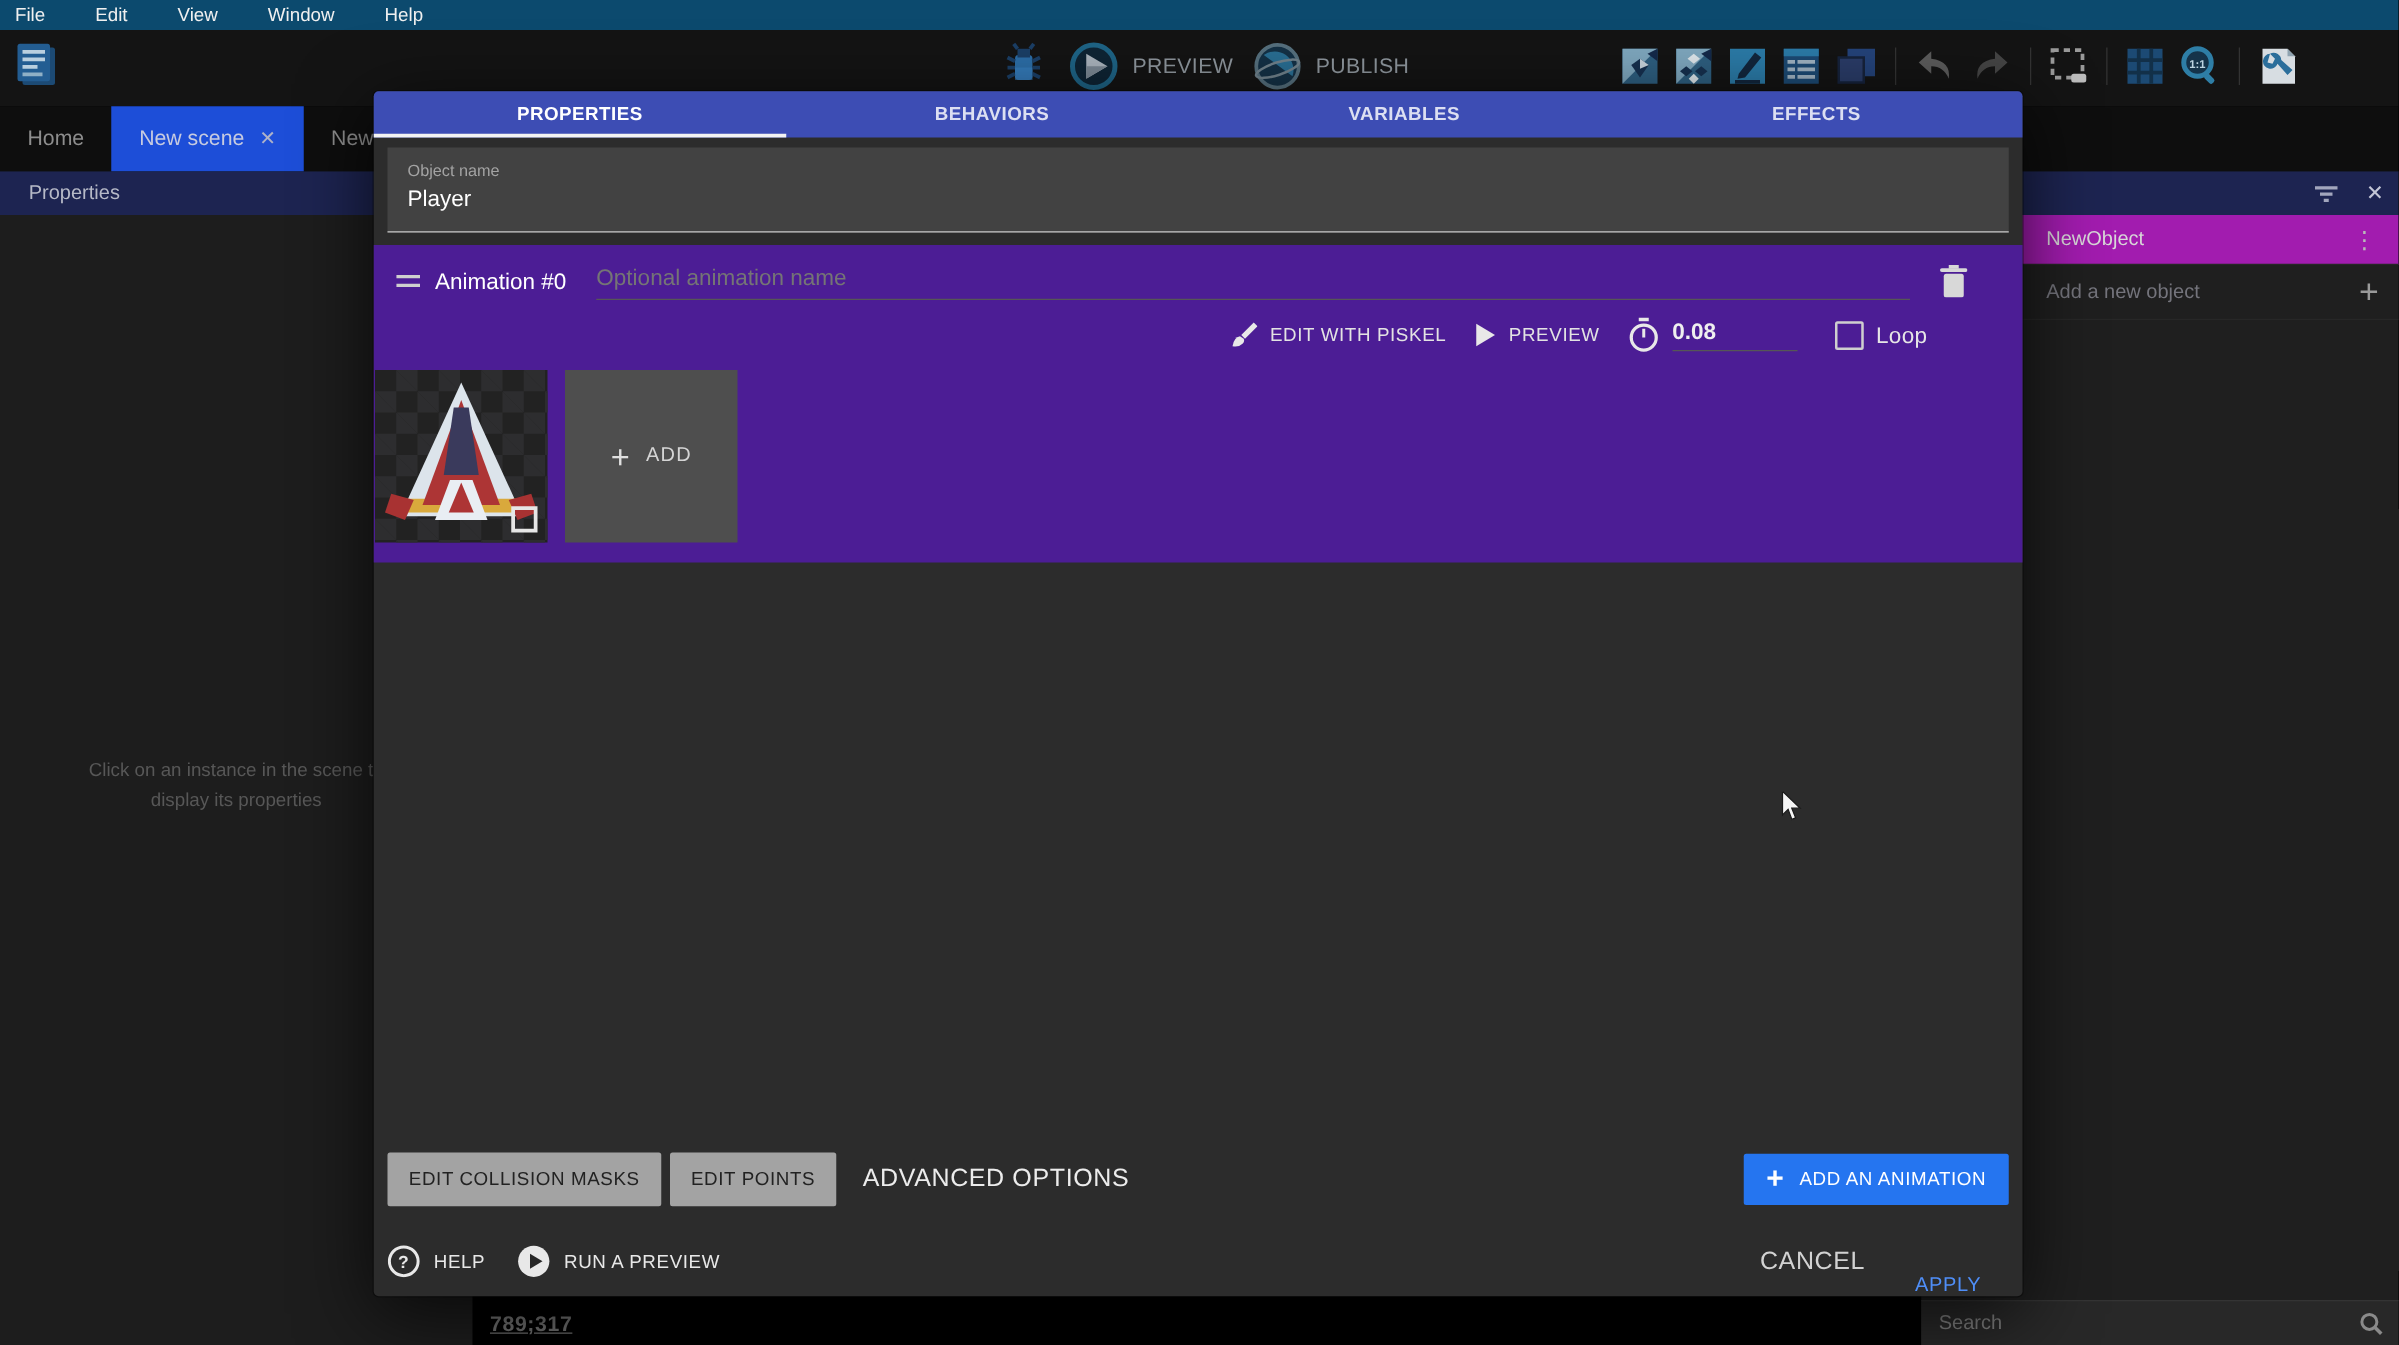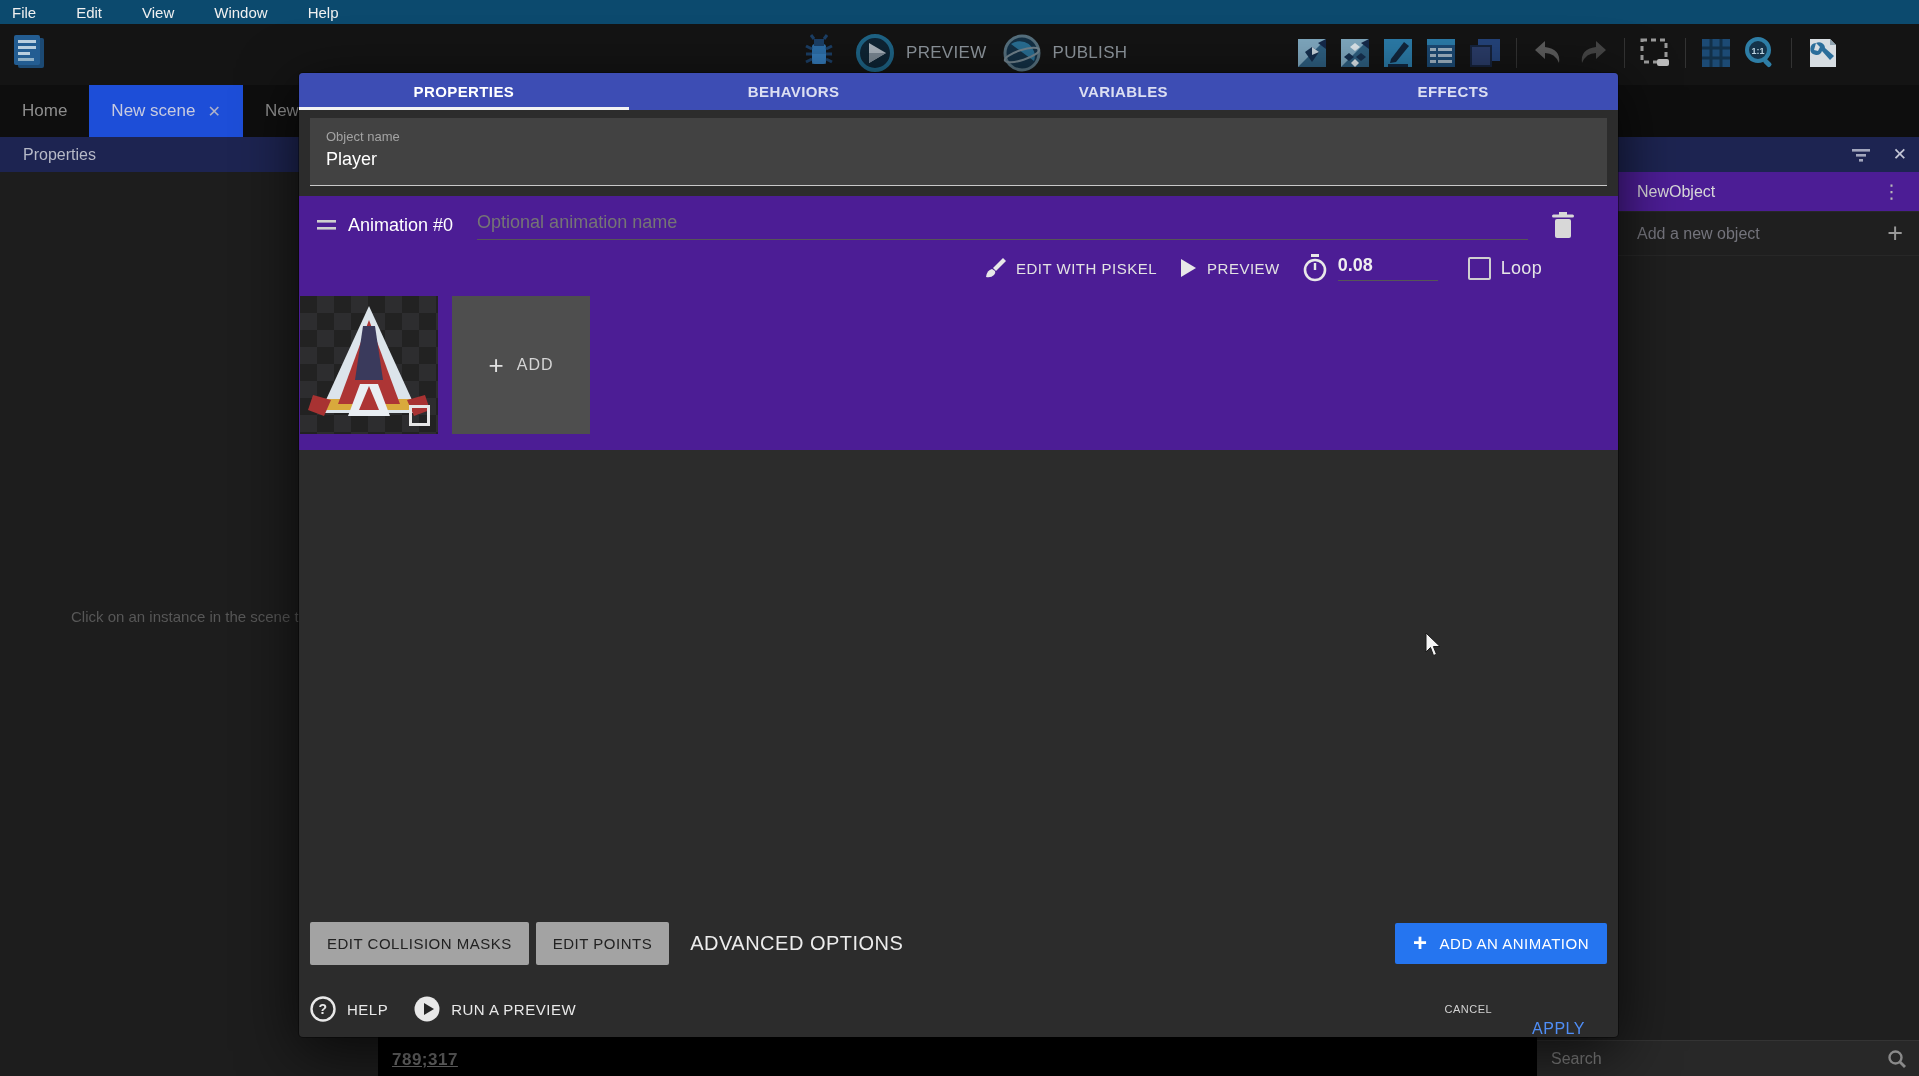--- a/index.html
+++ b/index.html
@@ -26,21 +26,21 @@
   .left-panel { position:absolute; left:0; top:137px; width:378px; height:939px; background:#1d1d1d; z-index:2; }
   .panel-header { height:35px; background:#1d2451; display:flex; align-items:center; color:#b6b9c7; font-size:16px; }
   .left-panel .panel-header { padding-left:23px; }
   .hint { position:absolute; left:0; top:468px; width:378px; text-align:center; color:#575757; font-size:15px; line-height:24px; }
   .canvas { position:absolute; left:378px; top:137px; width:1159px; height:939px; background:#000; z-index:1; }
   .coords { position:absolute; left:14px; bottom:6px; color:#6f6f6f; font-size:17px; font-weight:bold; letter-spacing:0.5px;text-decoration:underline; }
   .right-panel { position:absolute; left:1537px; top:137px; width:382px; height:939px; background:#1f1f1f; z-index:2; }
   .right-panel .panel-header { padding-left:24px; position:relative; }
   .ph-icons { position:absolute; right:12px; top:0; height:35px; display:flex; align-items:center; gap:22px; }
   .objrow { height:40px; display:flex; align-items:center; padding-left:100px; color:#d8d8d8; font-size:16px;
-            background:#4c1d95; border-bottom:1px solid #272727; position:relative; }
+            background:#a21caf; border-bottom:1px solid #272727; position:relative; }
   .objrow.addrow { color:#74747c; background:#1f1f1f; height:44px; }
   .row-right { position:absolute; right:18px; }
   .searchbar { position:absolute; left:0; bottom:0; width:382px; height:36px; background:#282828; border-top:1px solid #343434;
                display:flex; align-items:center; }
   .searchbar input { flex:1; background:transparent; border:none; outline:none; color:#bbb; font-size:16px; padding-left:14px;
                      font-family:"Liberation Sans", sans-serif; }
   .searchbar input::placeholder { color:#7d7d7d; }
   .searchbar .mag { margin-right:12px; }
 
   
@@ -85,21 +85,21 @@
   .btn-raised { height:43px; background:#a3a3a3; color:#222; font-size:15px; letter-spacing:0.5px;
                 display:flex; align-items:center; padding:0 17px; border-radius:2px; margin-right:7px; cursor:default; }
   .btn-flat { height:43px; color:#ececec; font-size:20px; letter-spacing:0.5px; display:flex; align-items:center;
               padding:0 14px; cursor:default; }
   .btn-blue { margin-left:auto; height:41px; background:#2575f0; color:#fff; font-size:15px; letter-spacing:0.5px;
               display:flex; align-items:center; gap:12px; padding:0 18px; border-radius:2px; cursor:default; }
   .btn-blue .plus { font-size:24px; font-weight:bold; line-height:1; margin-top:-2px; }
   .dlg-actions { position:absolute; left:11px; right:11px; bottom:10px; height:36px; display:flex; align-items:center; }
   .act { display:flex; align-items:center; gap:11px; color:#e8e8e8; font-size:15px; letter-spacing:0.5px;
          margin-right:26px; cursor:default; }
-  .cancel { margin-left:auto; color:#d2d2d2; font-size:11px; letter-spacing:0.5px; cursor:default; }
+  .cancel { margin-left:auto; color:#d2d2d2; font-size:20px; letter-spacing:0.5px; cursor:default; }
   .apply { margin-left:40px; margin-right:22px; color:#4f8ef7; font-size:16px; letter-spacing:0.5px; cursor:default;margin-top:40px; }
   .cursor { position:absolute; left:1126px; top:560px; }
   svg { display:block; }
 </style>
 </head>
 <body>
 
 <div id="root">
 
   <div class="menubar">
@@ -263,20 +263,21 @@
       <span>New</span>
     </div>
   </div>
 
   <div class="left-panel">
     <div class="panel-header">
       <span>Properties</span>
     </div>
     <div class="hint">
       <div>Click on an instance in the scene to</div>
+      <div>display its properties</div>
     </div>
   </div>
 
   <div class="canvas">
     <div class="coords">789;317</div>
   </div>
 
   <div class="right-panel">
     <div class="panel-header">
       <span>Objects</span>

